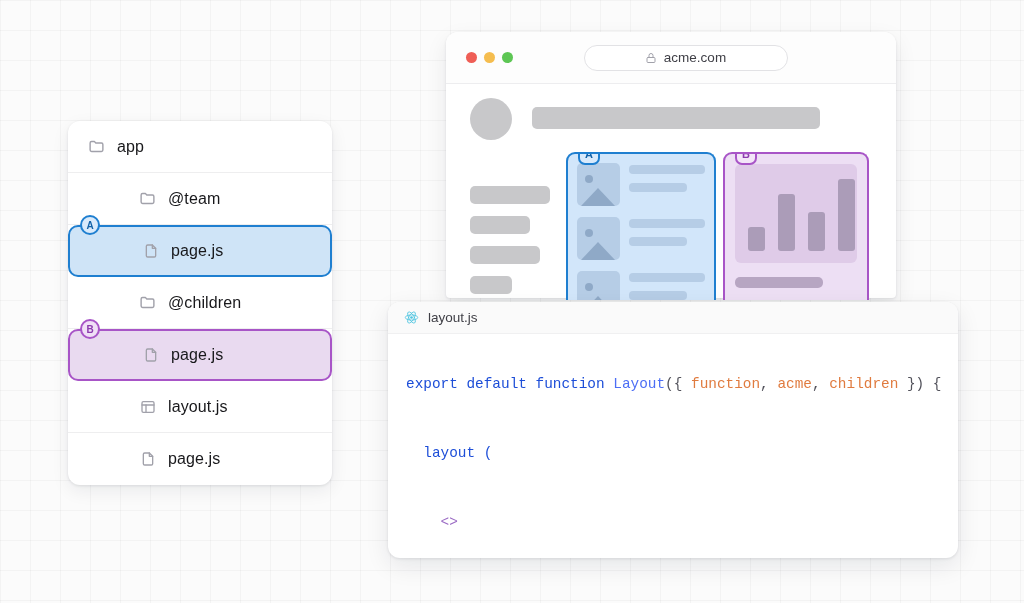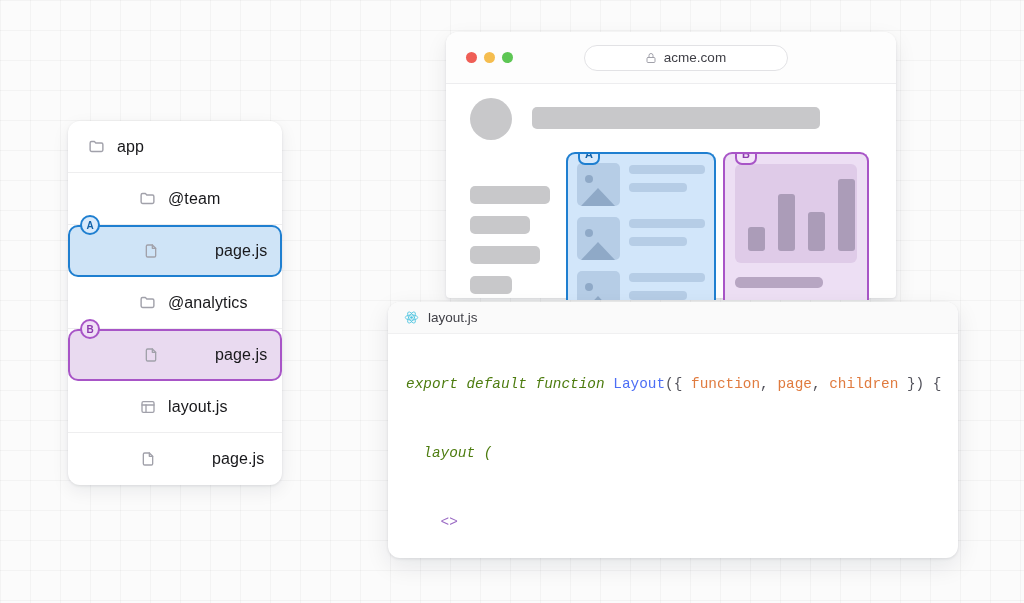--- a/index.html
+++ b/index.html
@@ -18,37 +18,37 @@
       linear-gradient(to bottom, rgba(0,0,0,0.030) 1px, transparent 1px);
     background-size: 30px 30px;
     position: relative;
   }
 
   
   #file-tree {
     position: absolute;
     left: 68px;
     top: 121px;
-    width: 214px;
+    width: 264px;
     background: #ffffff;
     border-radius: 12px;
     box-shadow: 0 1px 3px rgba(16,24,40,.10), 0 6px 18px rgba(16,24,40,.07);
     overflow: visible;
   }
   .ft-row {
     position: relative;
     height: 52px;
     display: flex;
     align-items: center;
     border-bottom: 1px solid #eeeeef;
     font-size: 16px;
     color: #18181b;
     padding-left: 20px;
   }
-  .ft-row:last-child { border-bottom: none; gap: 44px; }
+  .ft-row:last-child { border-bottom: none; }
   .ft-row.depth1 { padding-left: 20px; }
   .ft-row.depth2 { padding-left: 71px; }
   .ft-row.depth3 { padding-left: 72px; }
   .ft-icon {
     width: 17px; height: 17px;
     margin-right: 12px;
     flex: 0 0 auto;
     display: flex; align-items: center; justify-content: center;
     color: #a1a1aa;
   }
@@ -222,21 +222,21 @@
     color: #3f3f46;
   }
   #editor-code {
     font-family: "Liberation Mono", "DejaVu Sans Mono", monospace;
     font-size: 14.4px;
     line-height: 23px;
     padding: 16px 18px;
     white-space: pre;
     position: relative;
   }
-  .kw   { color: #4d7c0f; font-style: italic; }
+  .kw   { color: #1d4ed8; }
   .fn   { color: #4c6ef5; }
   .param{ color: #e07b3f; }
   .punc { color: #52525b; }
   .tag  { color: #9b6bc4; }
 
   .code-line { position: relative; height: 23px; }
 </style>
 </head>
 <body>
 
@@ -272,21 +272,21 @@
       <span class="ft-label">page.js</span>
     </div>
   </div>
 
   <div class="ft-row depth2">
     <span class="ft-icon">
       <svg width="17" height="17" viewBox="0 0 24 24" fill="none" stroke="currentColor" stroke-width="2" stroke-linecap="round" stroke-linejoin="round">
           <path d="M3 7a2 2 0 0 1 2-2h4l2 2h8a2 2 0 0 1 2 2v8a2 2 0 0 1-2 2H5a2 2 0 0 1-2-2z"></path>
         </svg>
     </span>
-    <span class="ft-label">@analytics</span>
+    <span class="ft-label">@children</span>
   </div>
 
   <div class="ft-hl-wrap hl-b">
     <div class="tree-badge badge-b">B</div>
     <div class="ft-row depth3 hl">
       <span class="ft-icon">
         <svg width="16" height="16" viewBox="0 0 24 24" fill="none" stroke="currentColor" stroke-width="2" stroke-linecap="round" stroke-linejoin="round">
             <path d="M14 3H7a2 2 0 0 0-2 2v14a2 2 0 0 0 2 2h10a2 2 0 0 0 2-2V8z"></path>
             <path d="M14 3v5h5"></path>
           </svg>
@@ -397,21 +397,21 @@
         <circle cx="12" cy="12" r="2.1" fill="currentColor" stroke="none"></circle>
         <ellipse cx="12" cy="12" rx="10" ry="4.2"></ellipse>
         <ellipse cx="12" cy="12" rx="10" ry="4.2" transform="rotate(60 12 12)"></ellipse>
         <ellipse cx="12" cy="12" rx="10" ry="4.2" transform="rotate(120 12 12)"></ellipse>
       </svg>
     </span>
     <span>layout.js</span>
   </div>
 
   <div id="editor-code">
-<div class="code-line"><span class="kw">export default function</span><span class="punc"> </span><span class="fn">Layout</span><span class="punc">({ </span><span class="param">function</span><span class="punc">, </span><span class="param">page</span><span class="punc">, </span><span class="param">children</span><span class="punc"> }) {</span></div>
+<div class="code-line"><span class="kw">export default function</span><span class="punc"> </span><span class="fn">Layout</span><span class="punc">({ </span><span class="param">function</span><span class="punc">, </span><span class="param">acme</span><span class="punc">, </span><span class="param">children</span><span class="punc"> }) {</span></div>
 
 <div class="code-line"><span class="punc">  </span><span class="kw">layout (</span></div>
 
 <div class="code-line"><span class="punc">    </span><span class="tag">&lt;&gt;</span></div>
 
 
 
 
 
 

